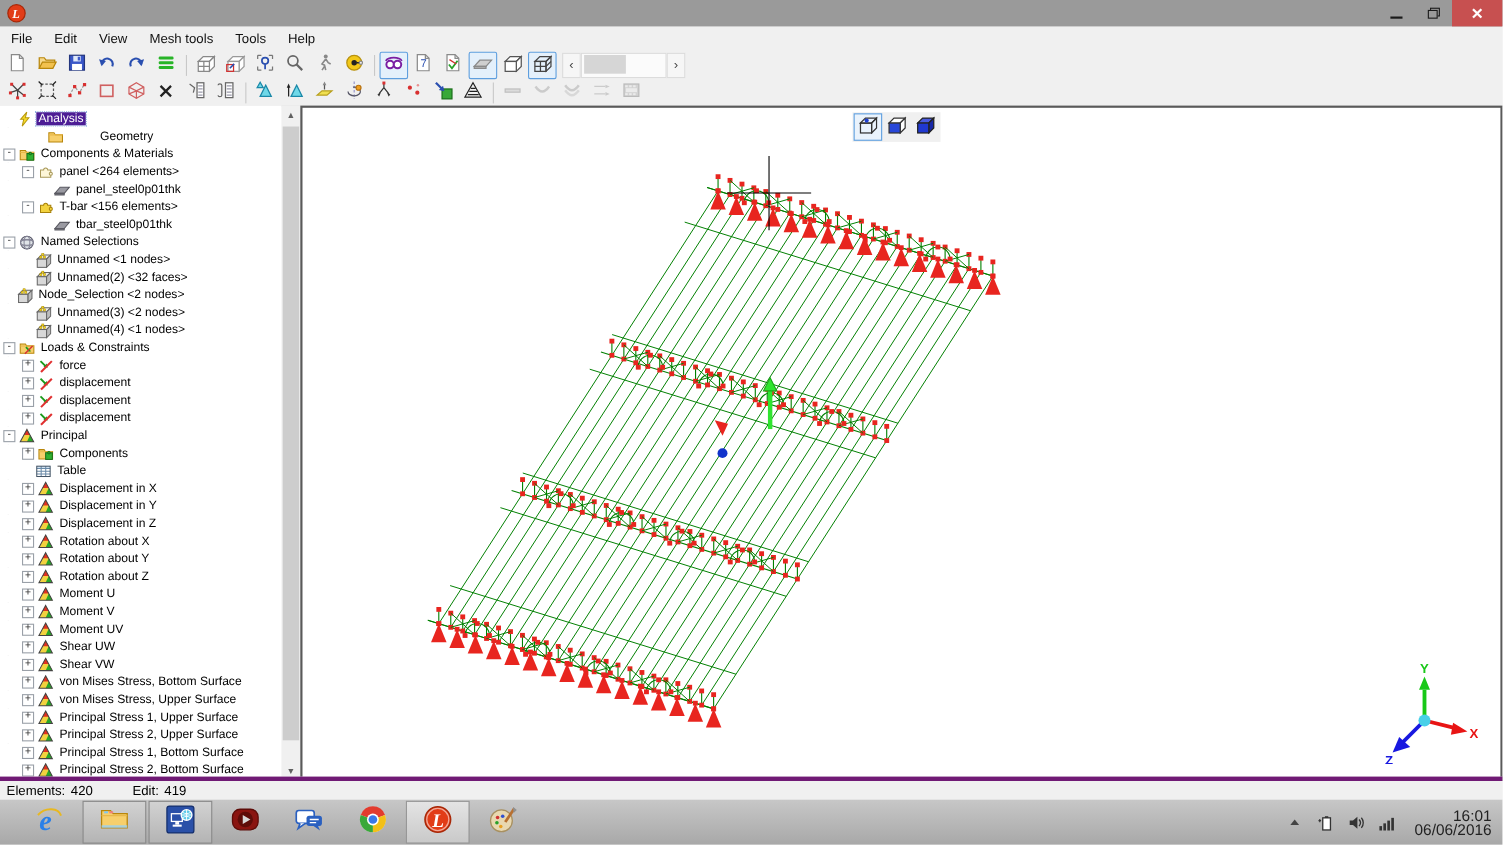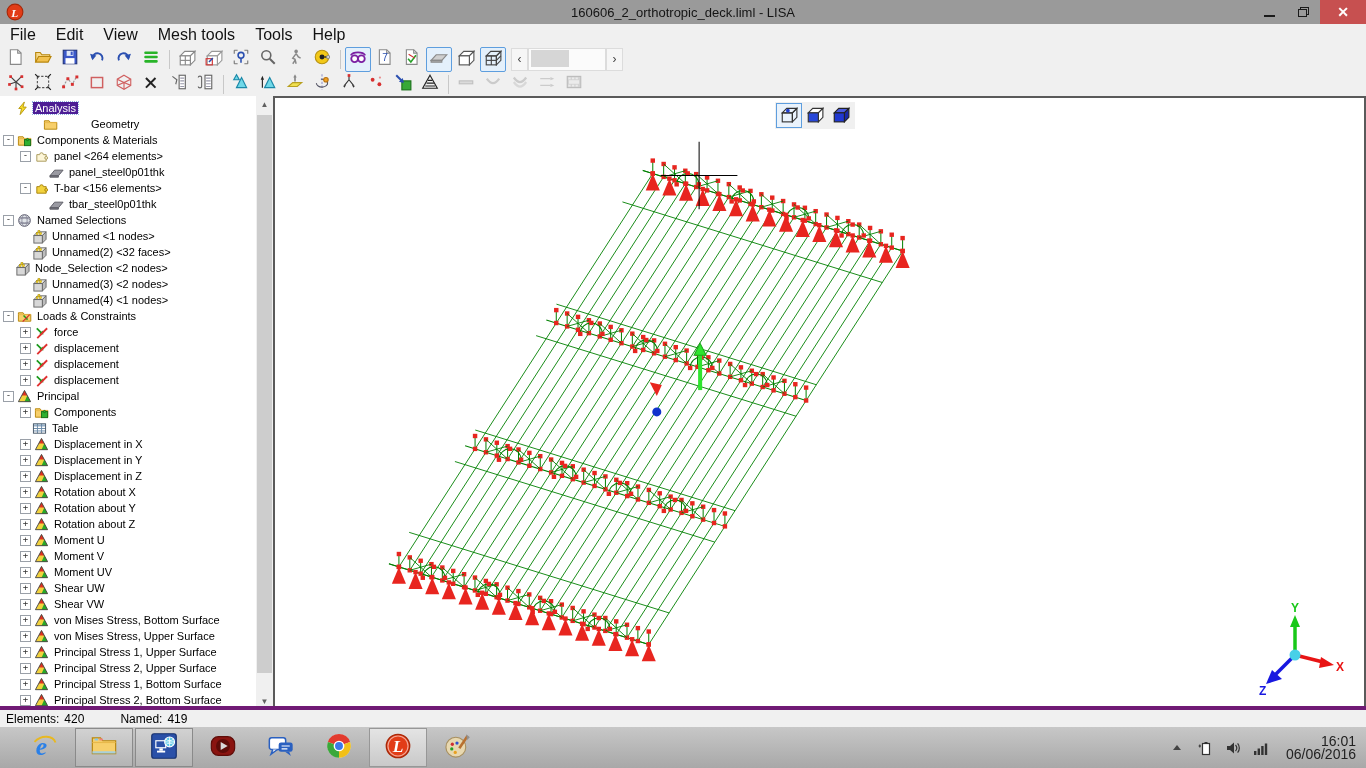--- a/index.html
+++ b/index.html
@@ -10,21 +10,21 @@
   .app-ico svg{width:18px;height:18px;}
   .title-text{position:absolute;left:0;right:0;text-align:center;font-size:13px;color:#141414;}
   .win-controls{margin-left:auto;display:flex;height:24px;z-index:2;}
   .win-btn{width:34px;height:24px;display:flex;align-items:center;justify-content:center;}
   .min-glyph{width:11px;height:2px;background:#1a1a1a;margin-top:8px;}
   .restore-glyph{position:relative;width:11px;height:10px;}
   .restore-glyph i{position:absolute;border:1px solid #1a1a1a;background:transparent;display:block;}
   .restore-glyph i:first-child{width:7px;height:6px;right:0;top:0;}
   .restore-glyph i:last-child{width:7px;height:6px;left:0;bottom:0;background:#9a9a9a;}
   .close-btn{width:46px;background:#c75050;color:#fff;font-size:14px;font-weight:bold;}
-  .menubar{height:22px;background:#f0f0f0;display:flex;align-items:center;font-size:16px;color:#111;}
+  .menubar{height:22px;background:#f0f0f0;display:flex;align-items:center;font-size:12px;color:#111;}
   .menu-item{padding:2px 10px;}
   .toolbar{display:flex;align-items:center;background:#f0f0f0;padding-left:3px;}
   .tb1{height:26px;}
   .tb2{height:24px;border-bottom:1px solid #dcdcdc;}
   .tb-btn{width:24px;height:23px;display:flex;align-items:center;justify-content:center;
           border:1px solid transparent;border-radius:2px;margin-right:1px;flex:none;}
   .tb-btn svg{width:18px;height:18px;}
   .tb-btn.active{border:1px solid #5e9ede;background:#e4f0fb;}
   .tb-btn.disabled{opacity:.5;filter:grayscale(1);}
   .tb-sep{width:1px;height:19px;background:#c8c8c8;margin:0 4px;flex:none;}
@@ -72,21 +72,20 @@
   .clock{text-align:right;font-size:14px;color:#222;line-height:13px;margin-left:8px;}
 </style>
 </head>
 <body>
 
 <div class="titlebar">
   <span class="app-ico"><svg viewBox="0 0 16 16">
         <circle cx="8" cy="8" r="7" fill="#e23c17" stroke="#a82808"></circle>
         <text x="4.6" y="12" font-size="10" font-style="italic" font-weight="bold" fill="#fff" font-family="Liberation Serif,serif">L</text>
       </svg></span>
-  <span class="title-text">160606_2_orthotropic_deck.liml - LISA</span>
   <div class="win-controls">
     <div class="win-btn">
         <span class="min-glyph"></span>
       </div>
     <div class="win-btn">
         <span class="restore-glyph">
           <i></i>
           <i></i>
         </span>
       </div>
@@ -1346,21 +1345,21 @@
         <text x="86" y="68" font-size="12" font-weight="bold" fill="#e81414" font-family="Liberation Sans,sans-serif">X</text>
         <text x="9" y="92" font-size="12" font-weight="bold" fill="#1818e0" font-family="Liberation Sans,sans-serif">Z</text>
       </svg>
   </div>
 </div>
 
 <div class="statusbar">
   <span>Elements:</span>
   <span>420</span>
   <span class="gap"></span>
-  <span>Named:</span>
+  <span>Edit:</span>
   <span>419</span>
 </div>
 
 <div class="taskbar">
   <div class="tb-apps">
       <div class="tb-app">
         <span><svg viewBox="0 0 24 24">
             <text x="4" y="20" font-size="22" font-style="italic" font-weight="bold" fill="#2a80e8" font-family="Liberation Serif,serif">e</text>
             <path d="M3 8.5c6-6.5 16-5.5 18 .5" fill="none" stroke="#e8b820" stroke-width="1.6"></path>
           </svg></span>

